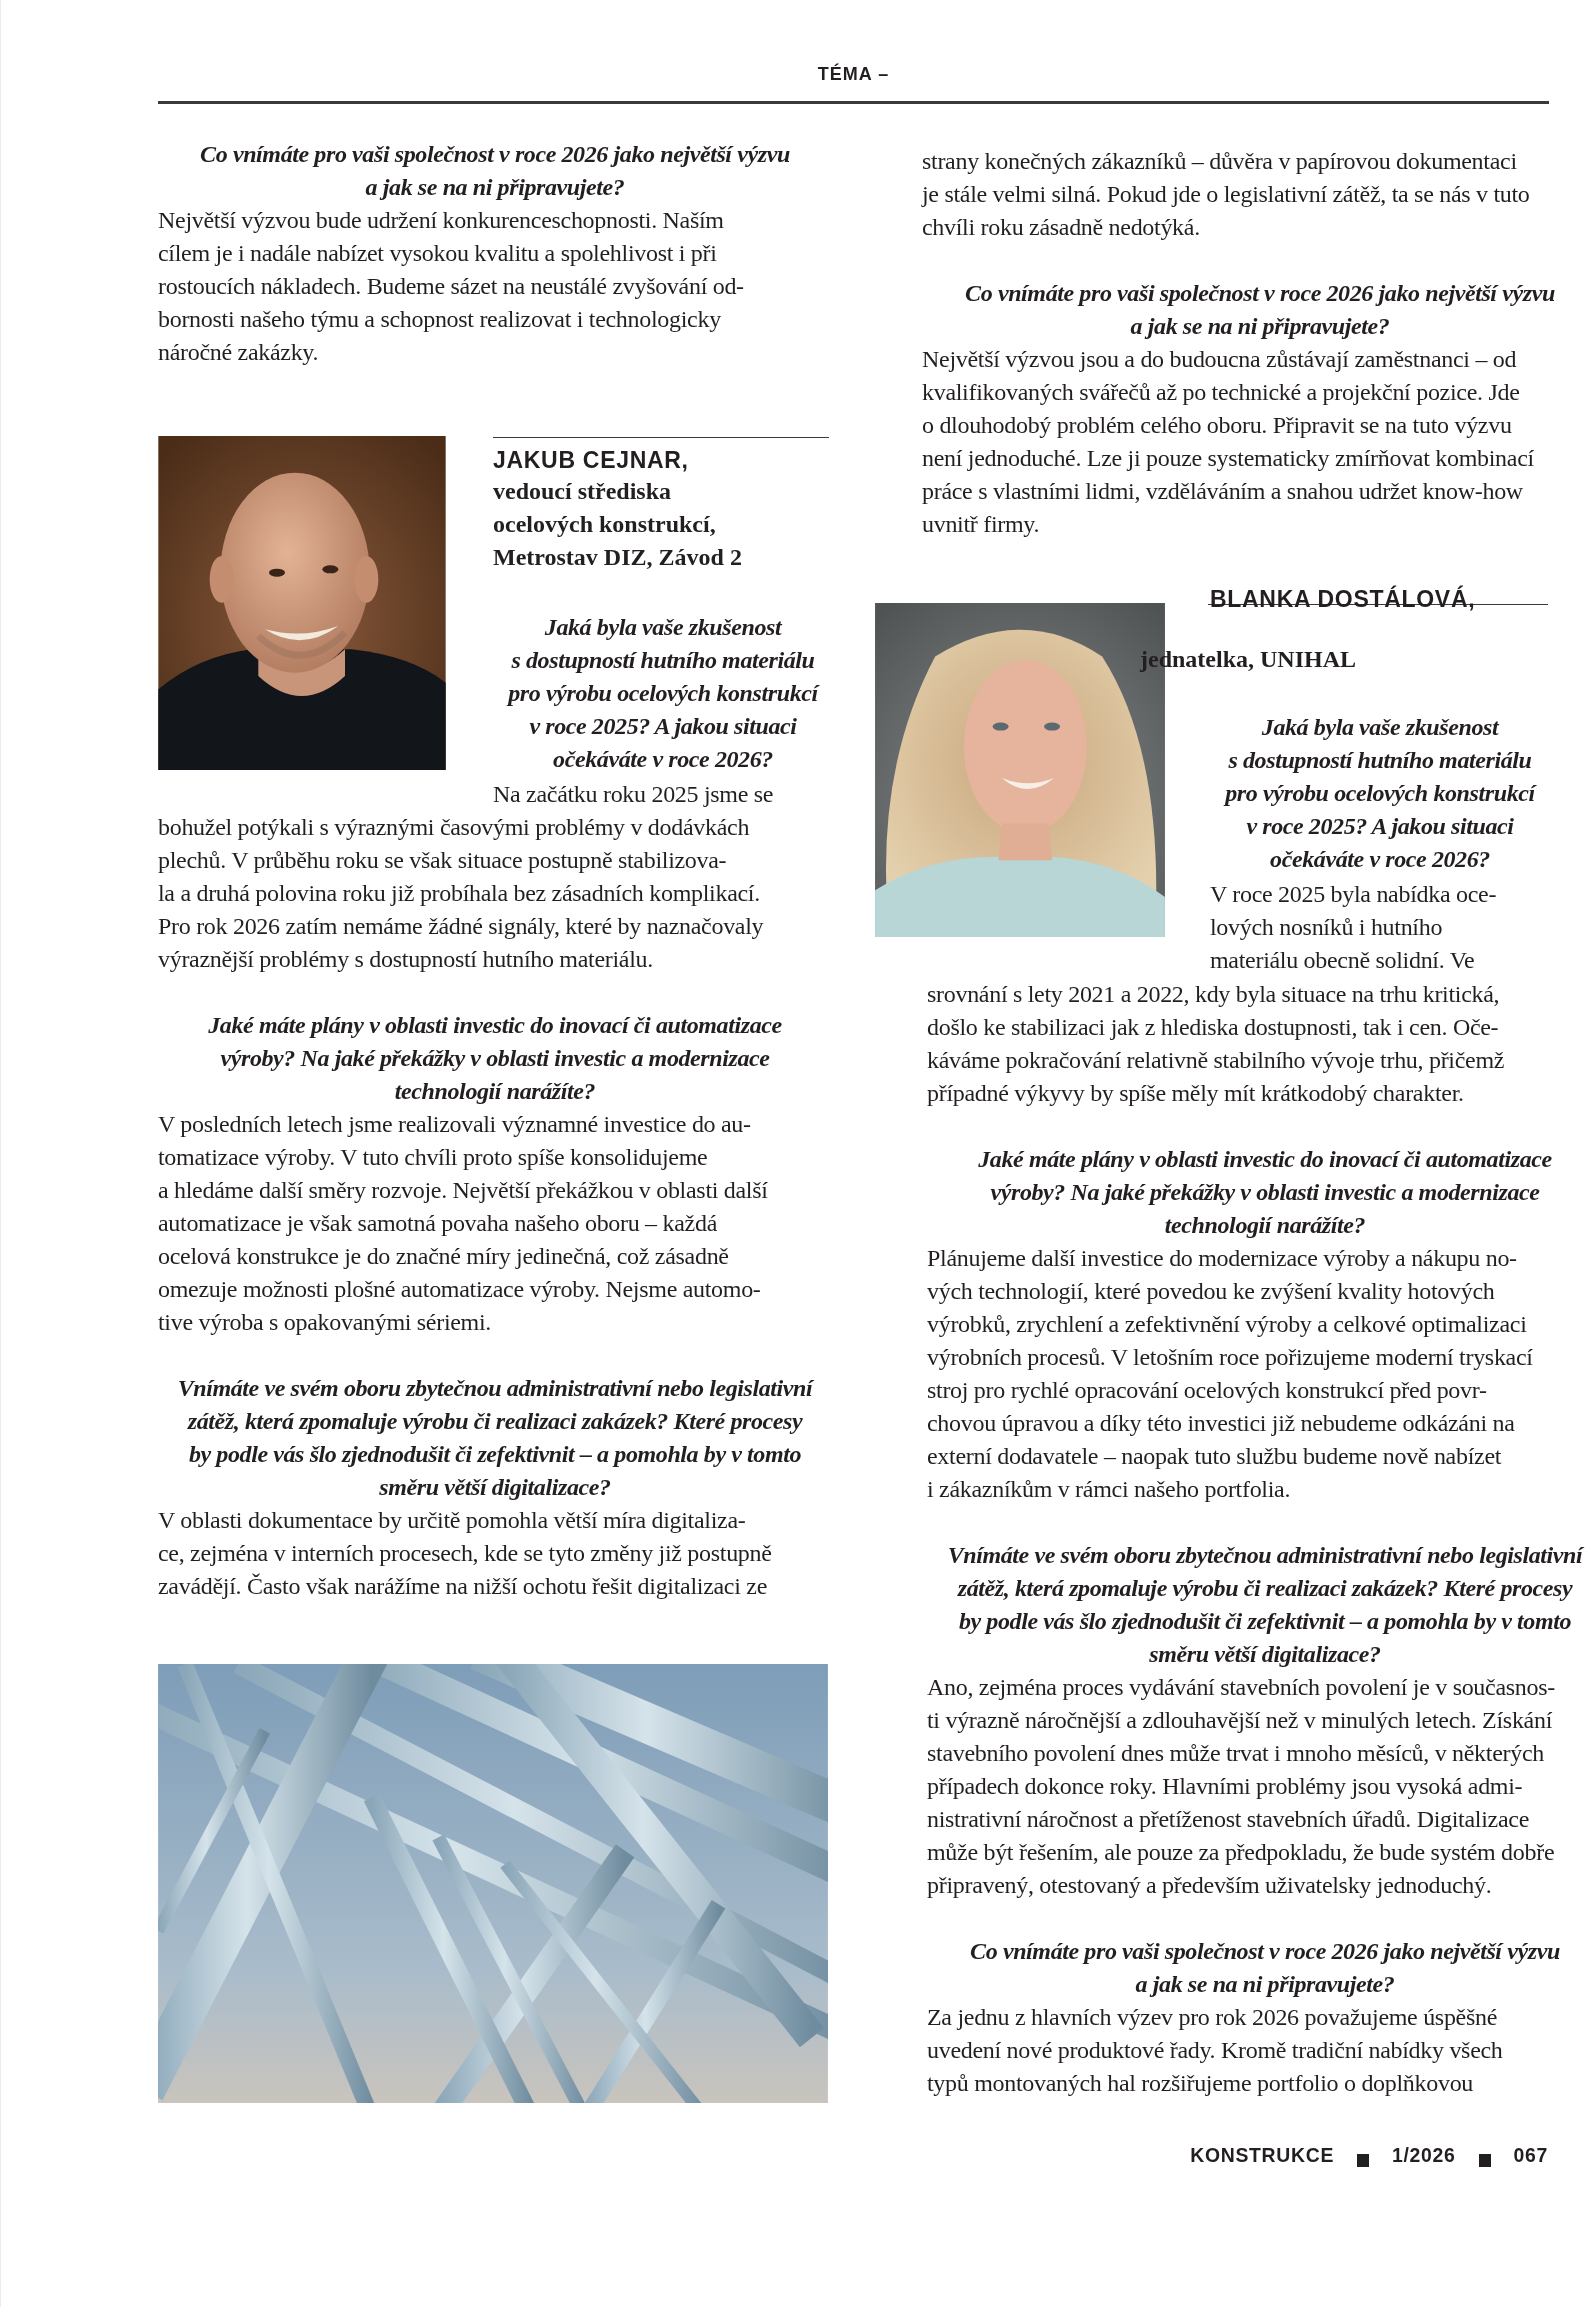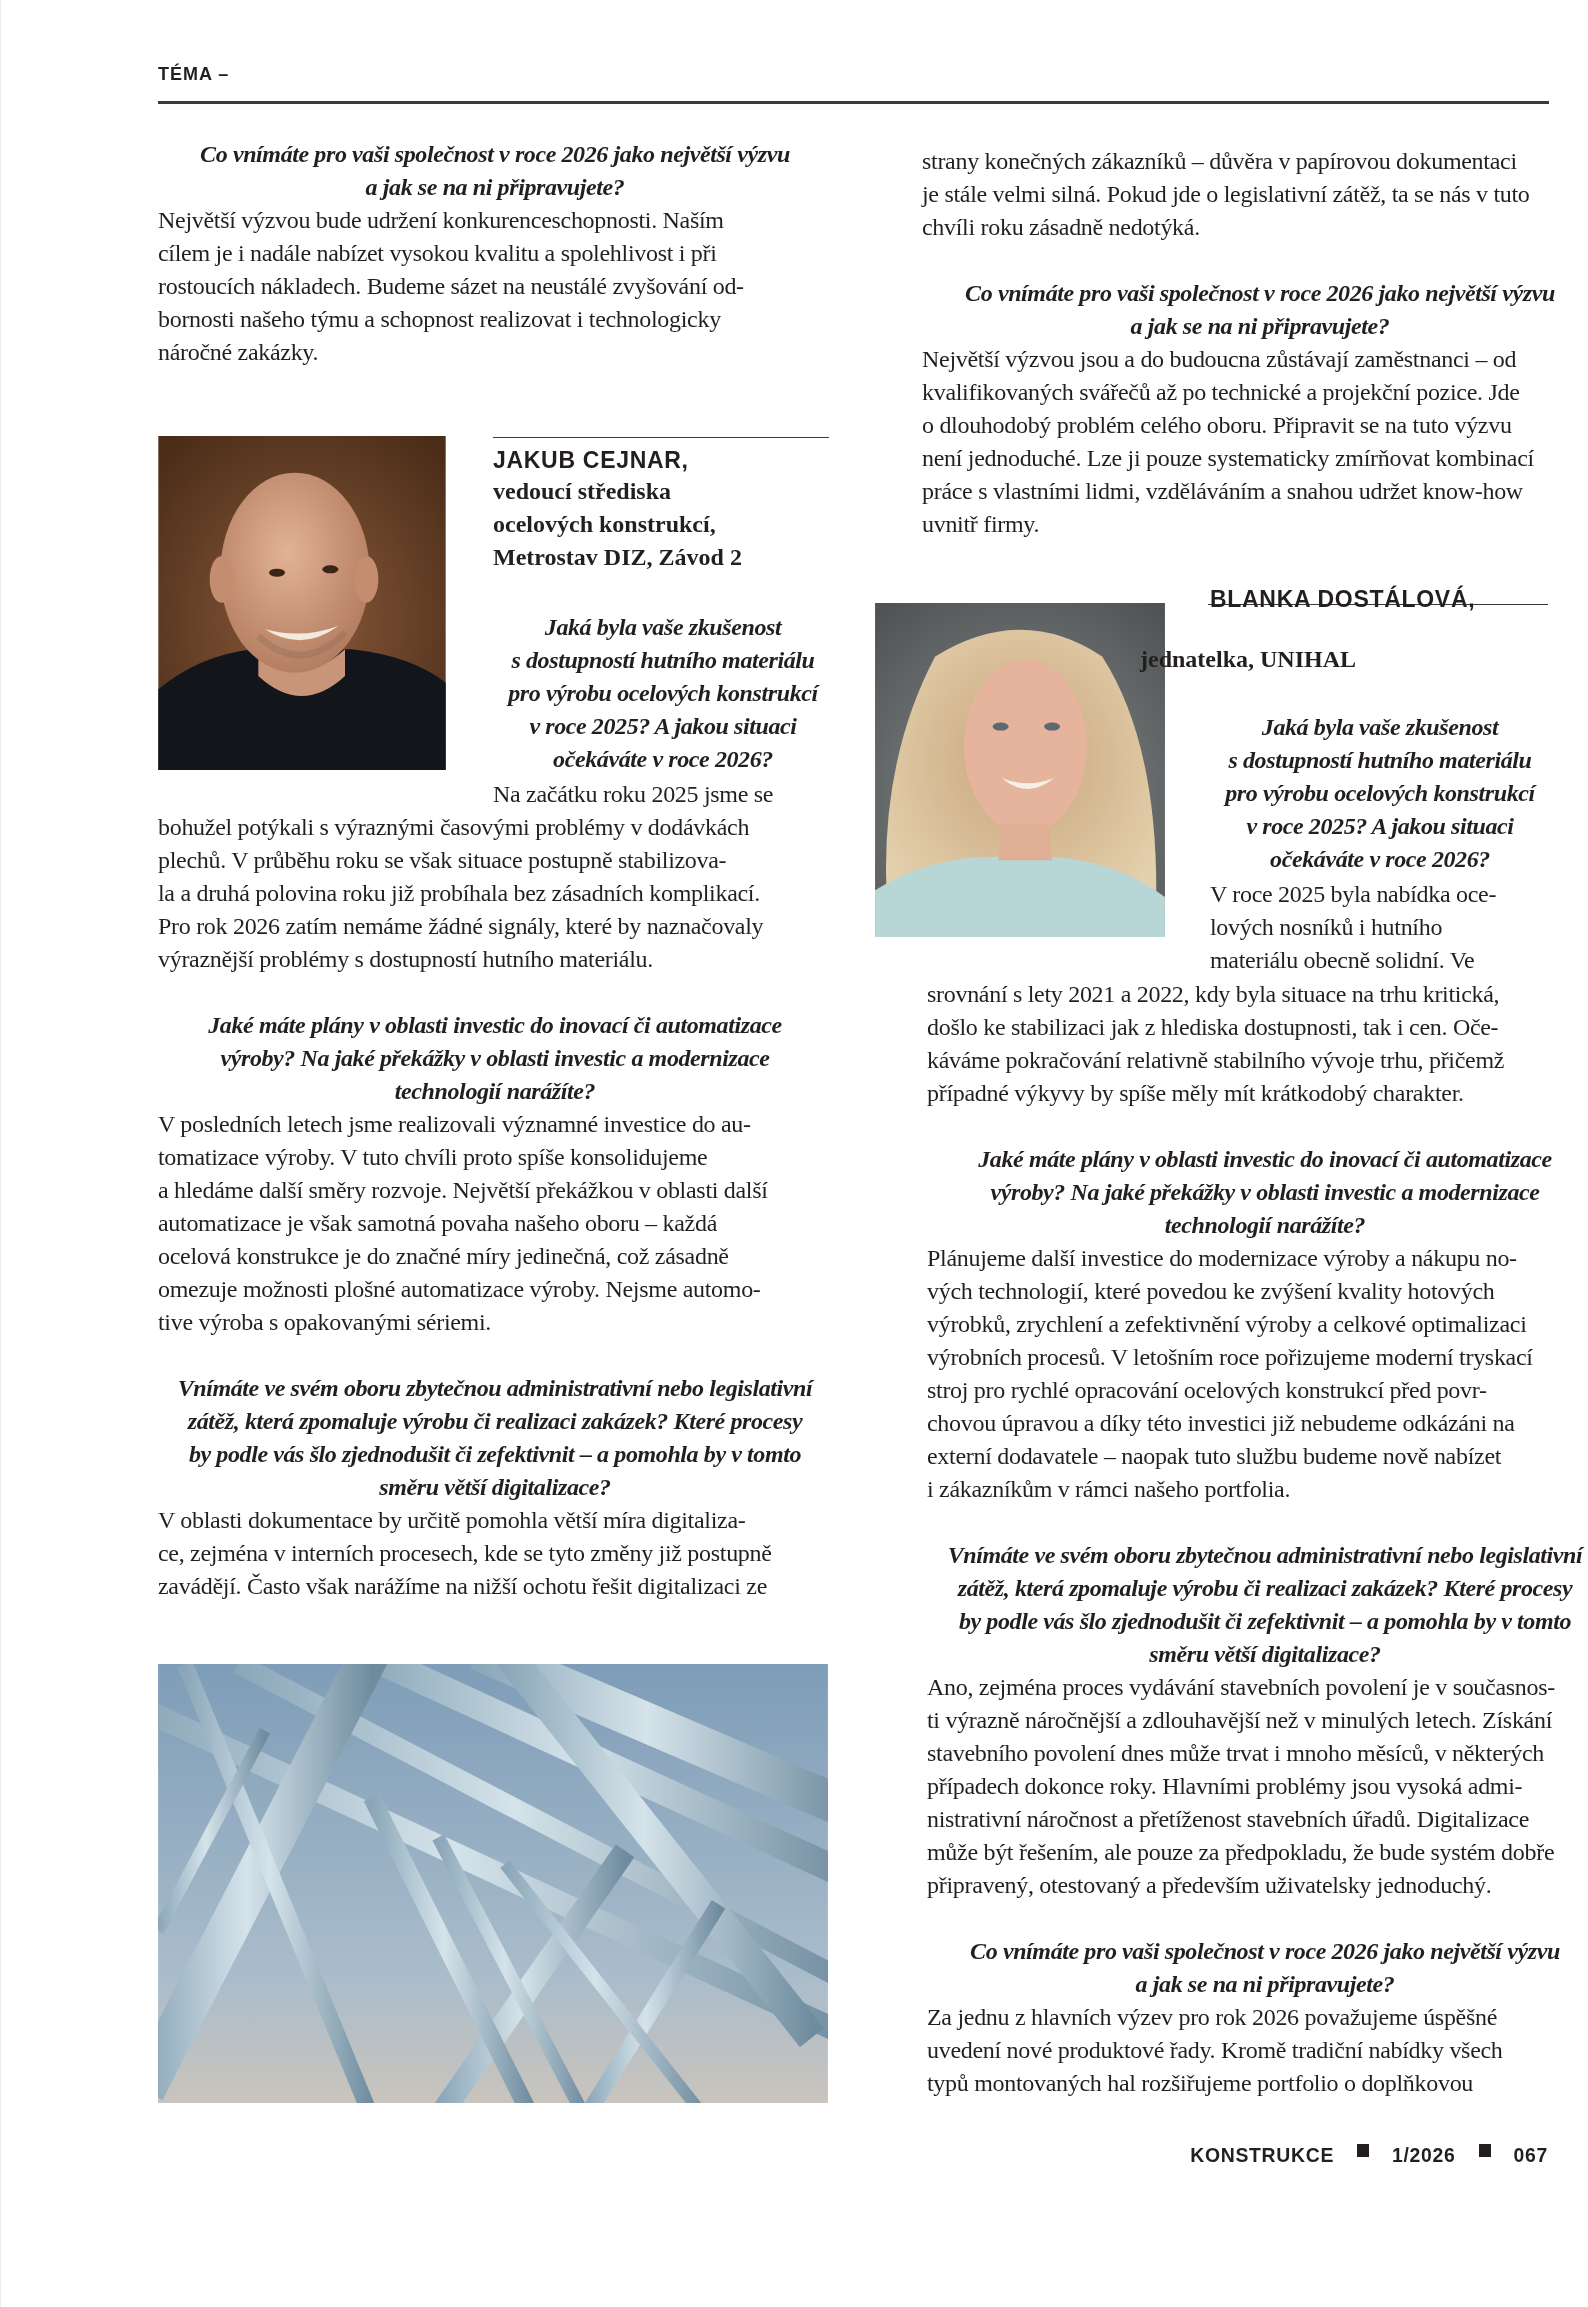--- a/index.html
+++ b/index.html
@@ -1,34 +1,34 @@
 <!DOCTYPE html>
 <html style="font-size:10.7px"><head>
 <meta charset="utf-8">
 <style>
   html, body { margin:0; padding:0; background:#ffffff; }
   body { width:1588px; height:2307px; position:relative; overflow:hidden;
          font-family:"Liberation Serif","DejaVu Serif",serif; color:#231f20; }
   .left-edge { position:absolute; left:0; top:0; width:1.3px; height:2307px; background:#ececec; }
-  .header { position:absolute; left:158px; top:64px; width:1391px; 
+  .header { position:absolute; left:158px; top:64px; width:1391px; text-align:center;
             font-family:"Liberation Sans","DejaVu Sans",sans-serif; font-weight:bold;
             font-size:18px; letter-spacing:1px; color:#231f20; }
   .header-rule { position:absolute; left:158px; top:101px; width:1391px; height:2.7px; background:#3a3a3a; }
   .col { position:absolute; font-size:24px; line-height:33px; }
   .q { font-style:italic; font-weight:bold; letter-spacing:-0.4px;text-align:center; }
   .p { letter-spacing:-0.3px; }
   .ln { display:block; white-space:nowrap; }
   .gap { display:block; height:33px; }
   .photo { position:absolute; overflow:hidden; }
   .name-rule { position:absolute; height:1.3px; background:#3a3a3a; }
   .name { position:absolute; font-family:"Liberation Sans","DejaVu Sans",sans-serif;
           font-weight:bold; font-size:23px; letter-spacing:0.7px; }
   .role { position:absolute; font-weight:bold; font-size:24px; line-height:33px; }
   .footer { position:absolute; top:2144px; right:40px; font-family:"Liberation Sans","DejaVu Sans",sans-serif;
-            font-weight:bold; font-size:19.4px; letter-spacing:0.7px; display:flex; align-items:flex-start; gap:23px; color:#231f20; }
+            font-weight:bold; font-size:19.4px; letter-spacing:0.7px; display:flex; align-items:flex-end; gap:23px; color:#231f20; }
   .sq { width:12px; height:13.4px; background:#231f20; display:inline-block; }
 </style>
 </head>
 <body>
 
 <div class="left-edge"></div>
 
 <div class="header">TÉMA –</div>
 <div class="header-rule"></div>
 

